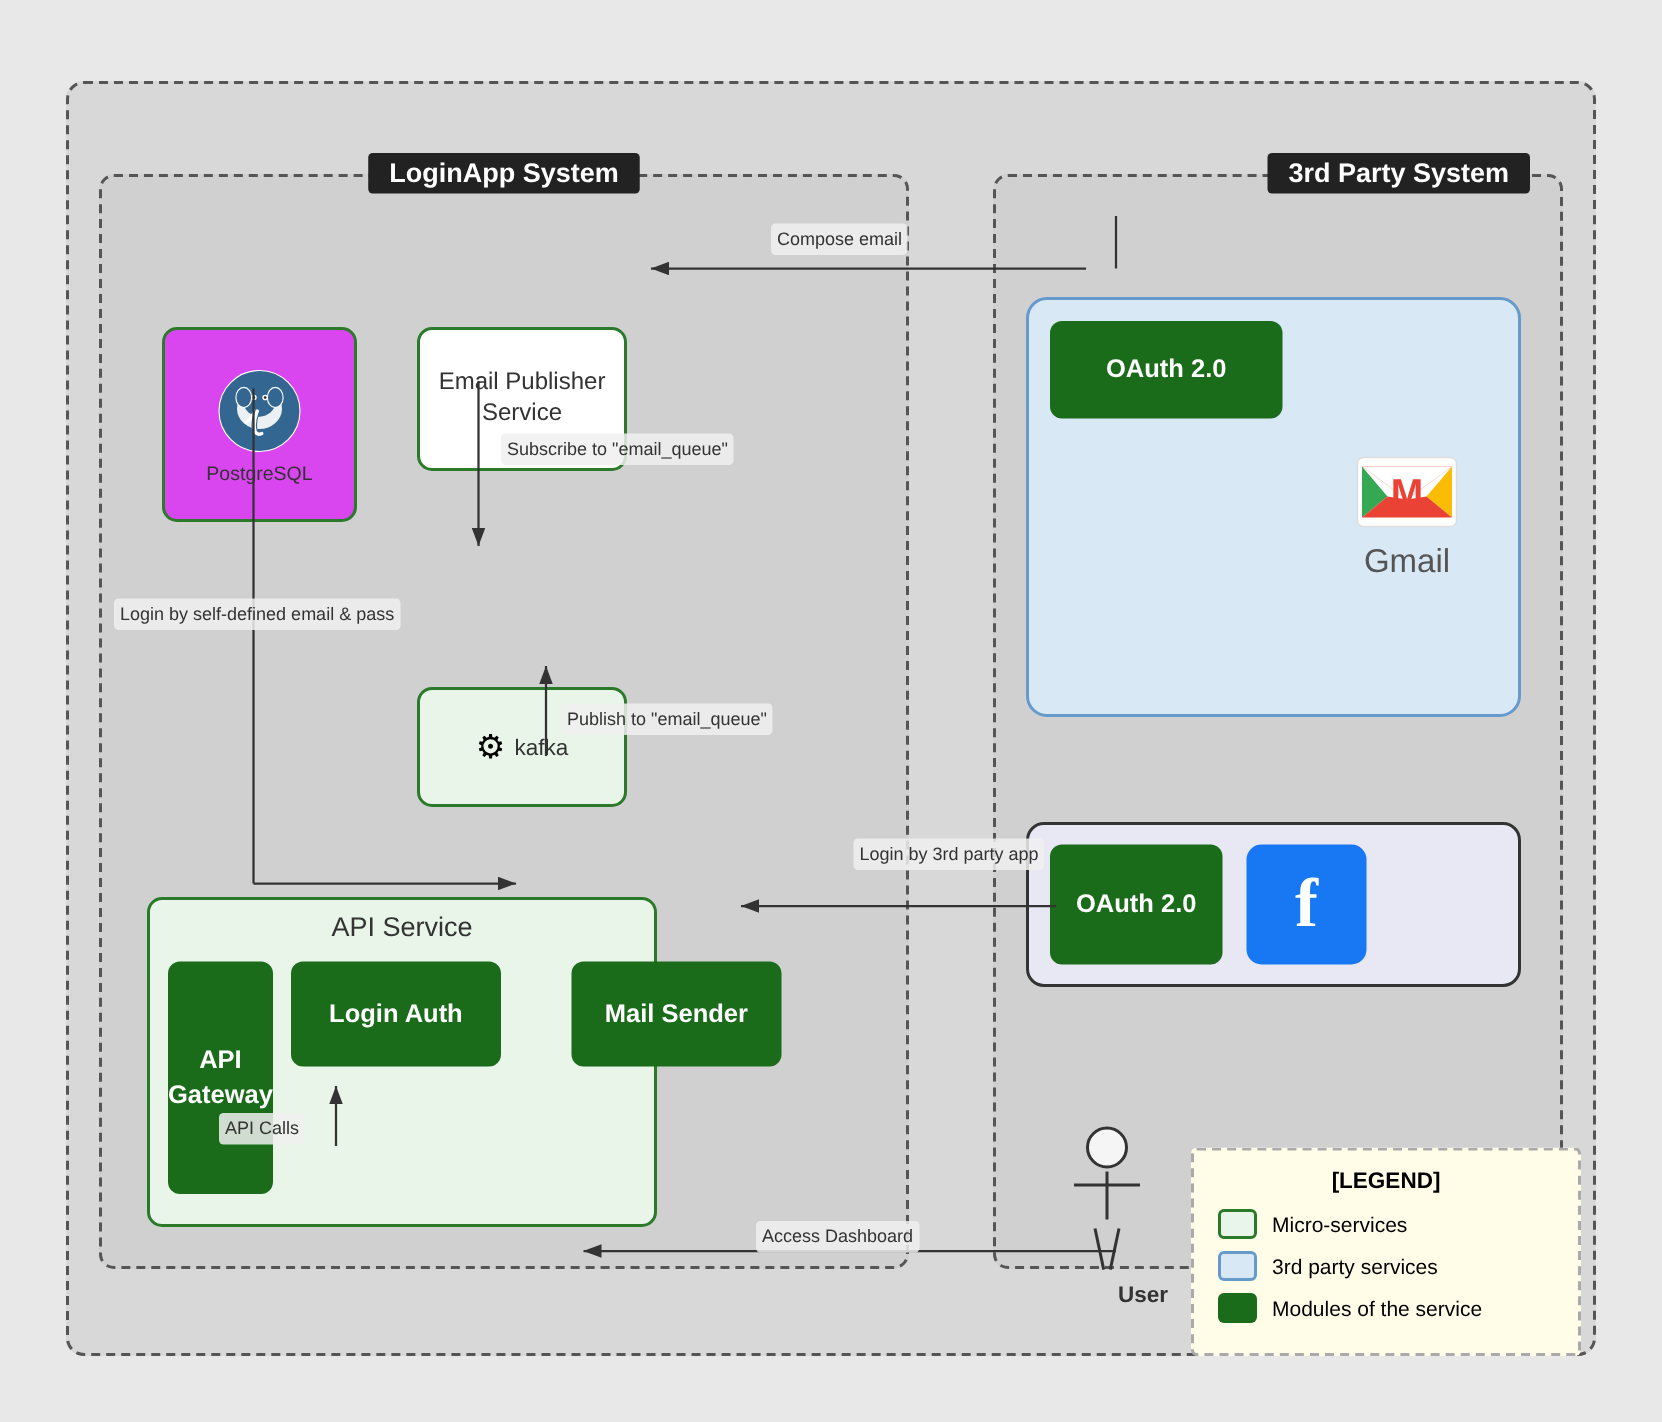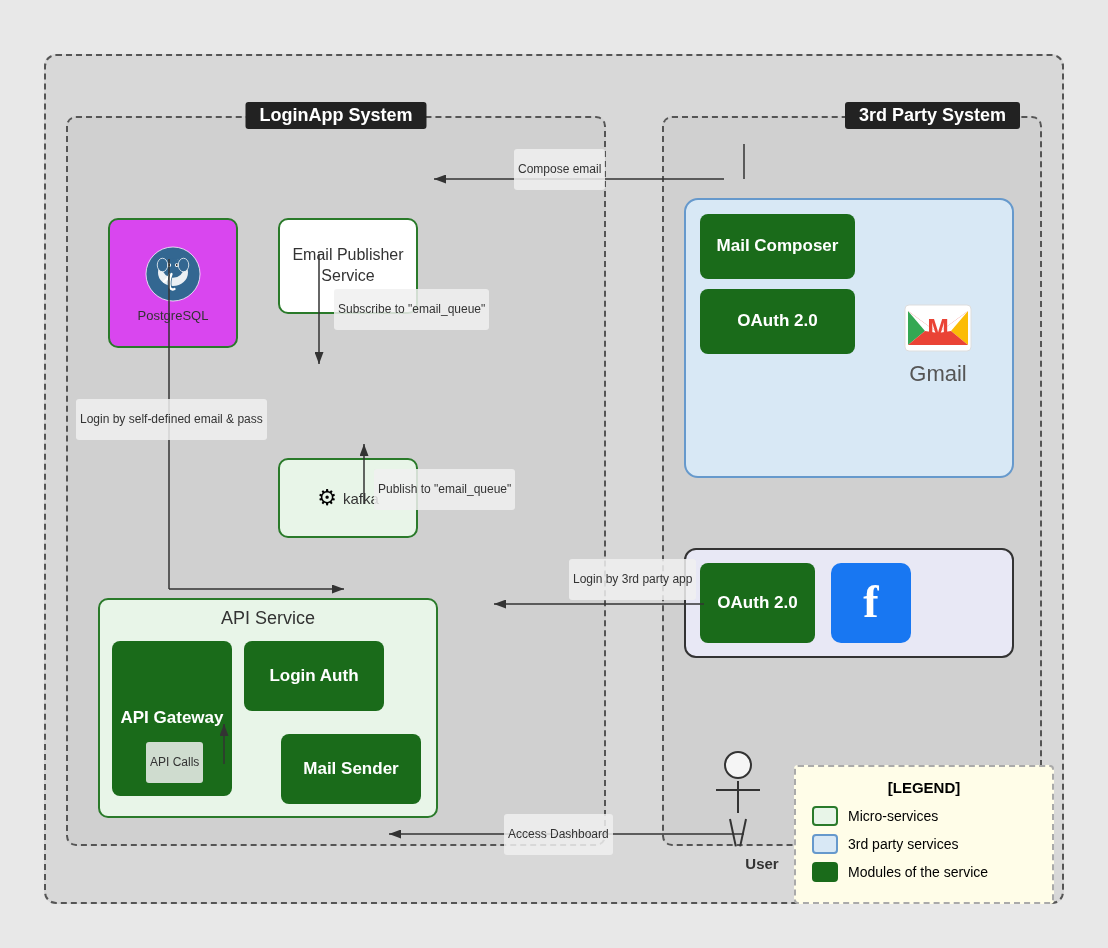--- a/index.html
+++ b/index.html
@@ -162,22 +162,22 @@
       font-size: 17px;
       font-weight: bold;
       line-height: 1.3;
     }
     .api-gateway-module {
       width: 120px;
       height: 155px;
     }
     .right-modules {
       display: flex;
-      flex-direction: column;
-      gap: 23px;
+      flex-direction: row;
+      gap: 10px;
     }
     .login-auth-module {
       width: 140px;
       height: 70px;
     }
     .mail-sender-module {
       width: 140px;
       height: 70px;
       margin-left: 37px;
     }
@@ -326,21 +326,21 @@
       position: absolute;
       top: 0; left: 0;
       width: 1060px; height: 900px;
       pointer-events: none;
     }
     .arrow-label {
       position: absolute;
       font-size: 12px;
       color: #333;
       background: rgba(240,240,240,0.85);
-      padding: 12px 4px;
+      padding: 2px 4px;
       border-radius: 3px;
       white-space: nowrap;
       line-height: 1.4;
       text-align: center;
     }
     
     .user-figure {
       position: absolute;
       bottom: 50px; right: 320px;
       display: flex;
@@ -415,21 +415,20 @@
       </div>
 
 
     </div>
 
     <div class="thirdparty-area">
       <span class="thirdparty-label">3rd Party System</span>
 
       <div class="mail-composer-area">
         <div class="mail-composer-inner">
-          <div class="green-module mail-composer-module">Mail Composer</div>
           <div class="green-module oauth-module-blue">OAuth 2.0</div>
         </div>
 
         <div class="gmail-area">
 
           <svg width="70" height="50" viewBox="0 0 70 50">
             <rect x="2" y="2" width="66" height="46" rx="4" fill="white" stroke="#ddd" stroke-width="1"></rect>
             <polygon points="35,30 5,8 65,8" fill="#EA4335"></polygon>
             <polygon points="5,8 5,42 22,28" fill="#34A853"></polygon>
             <polygon points="65,8 65,42 48,28" fill="#FBBC05"></polygon>

